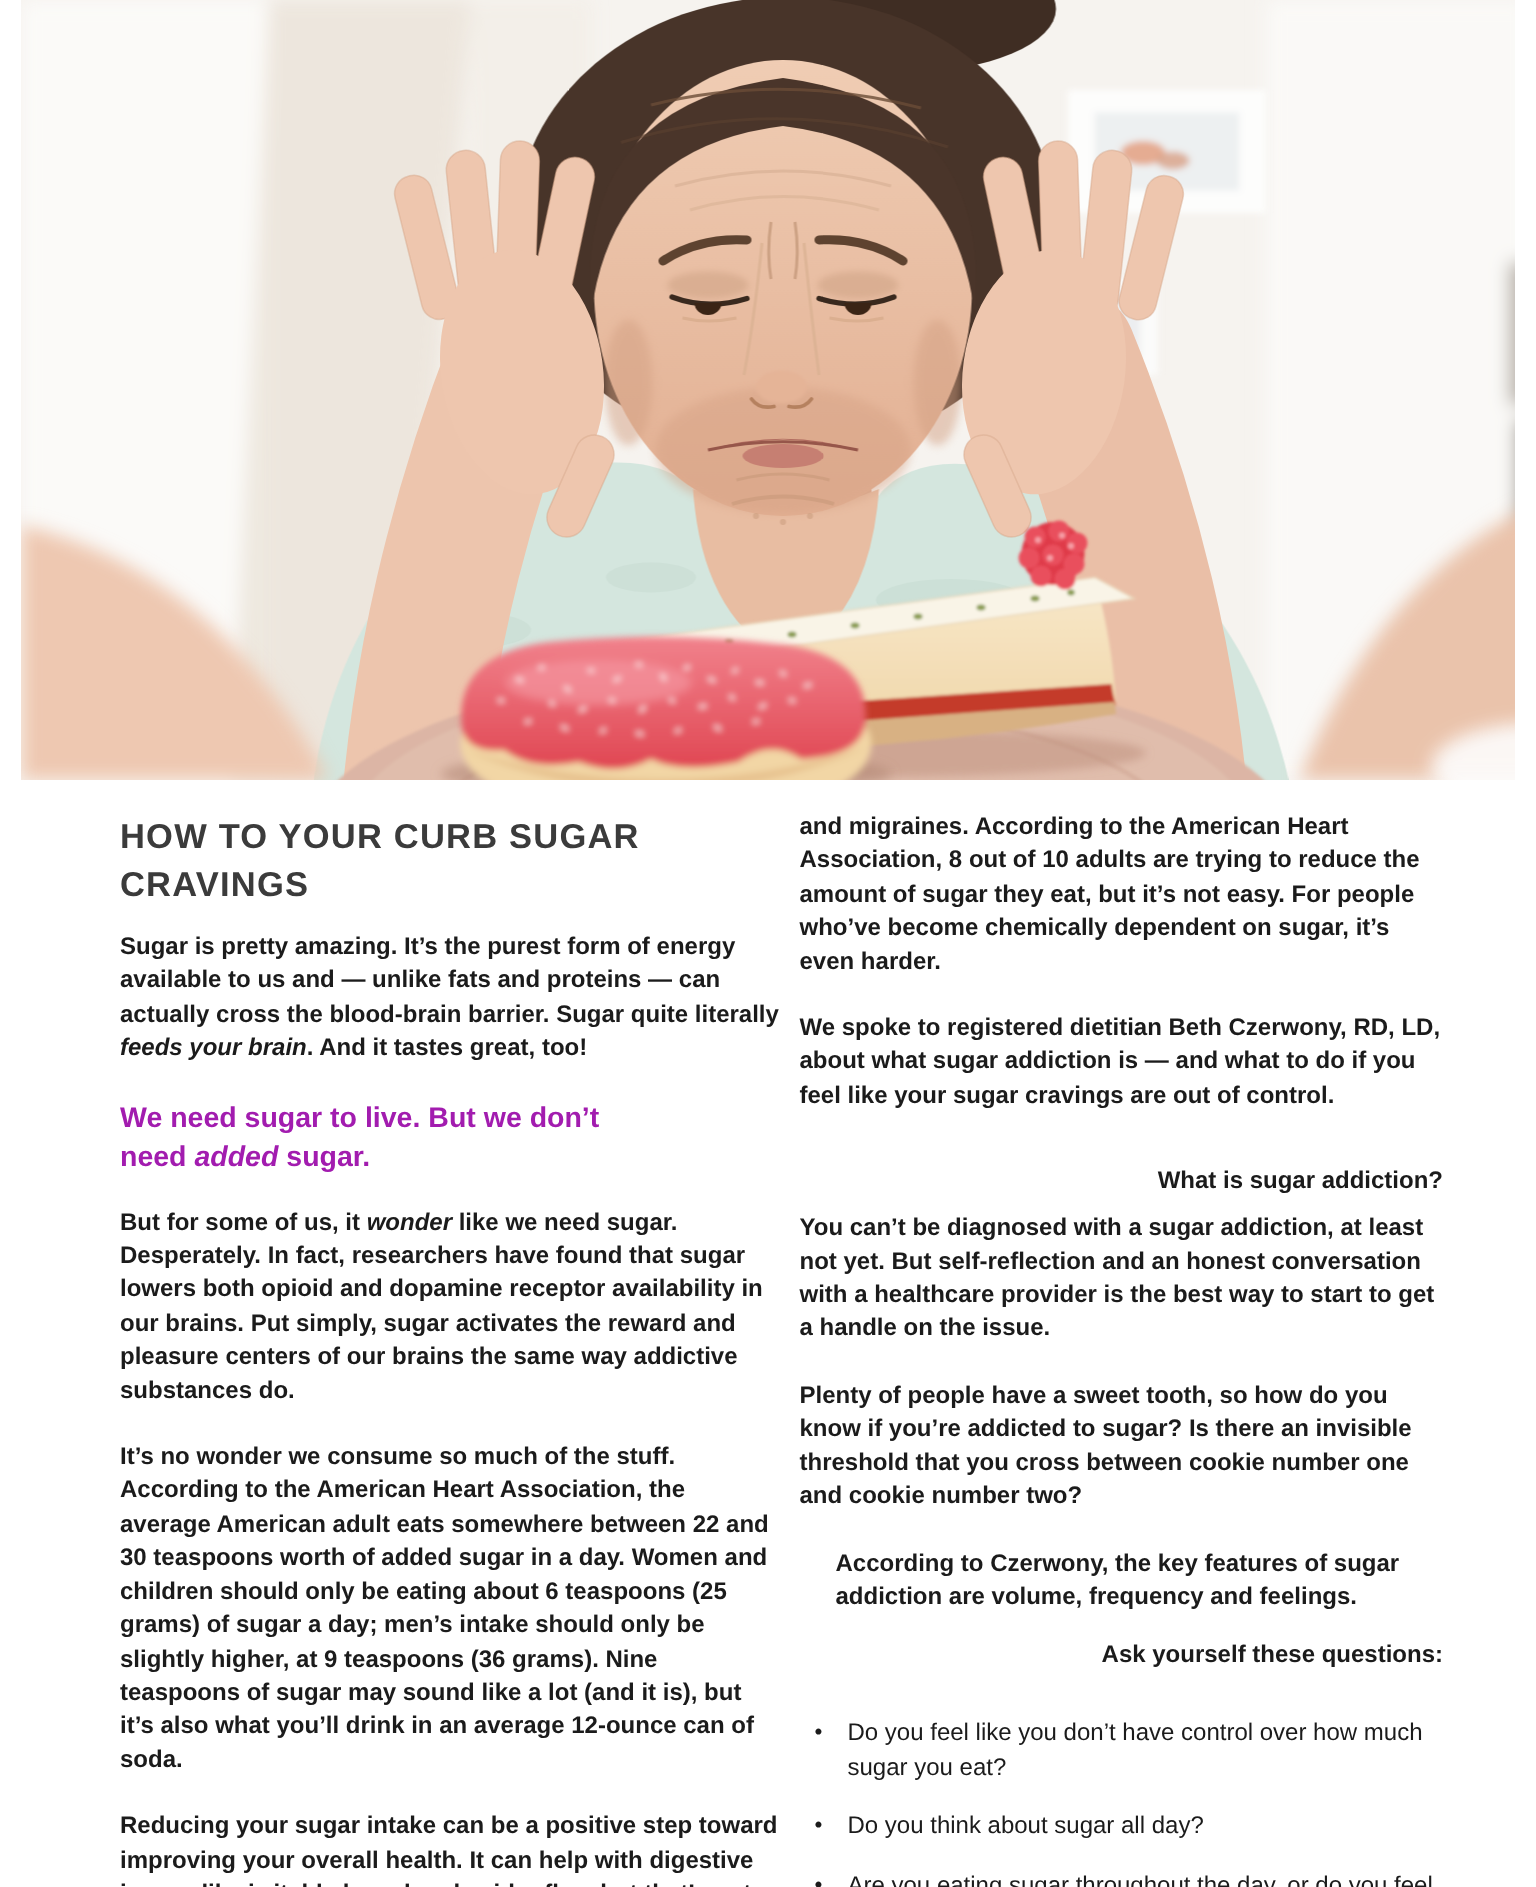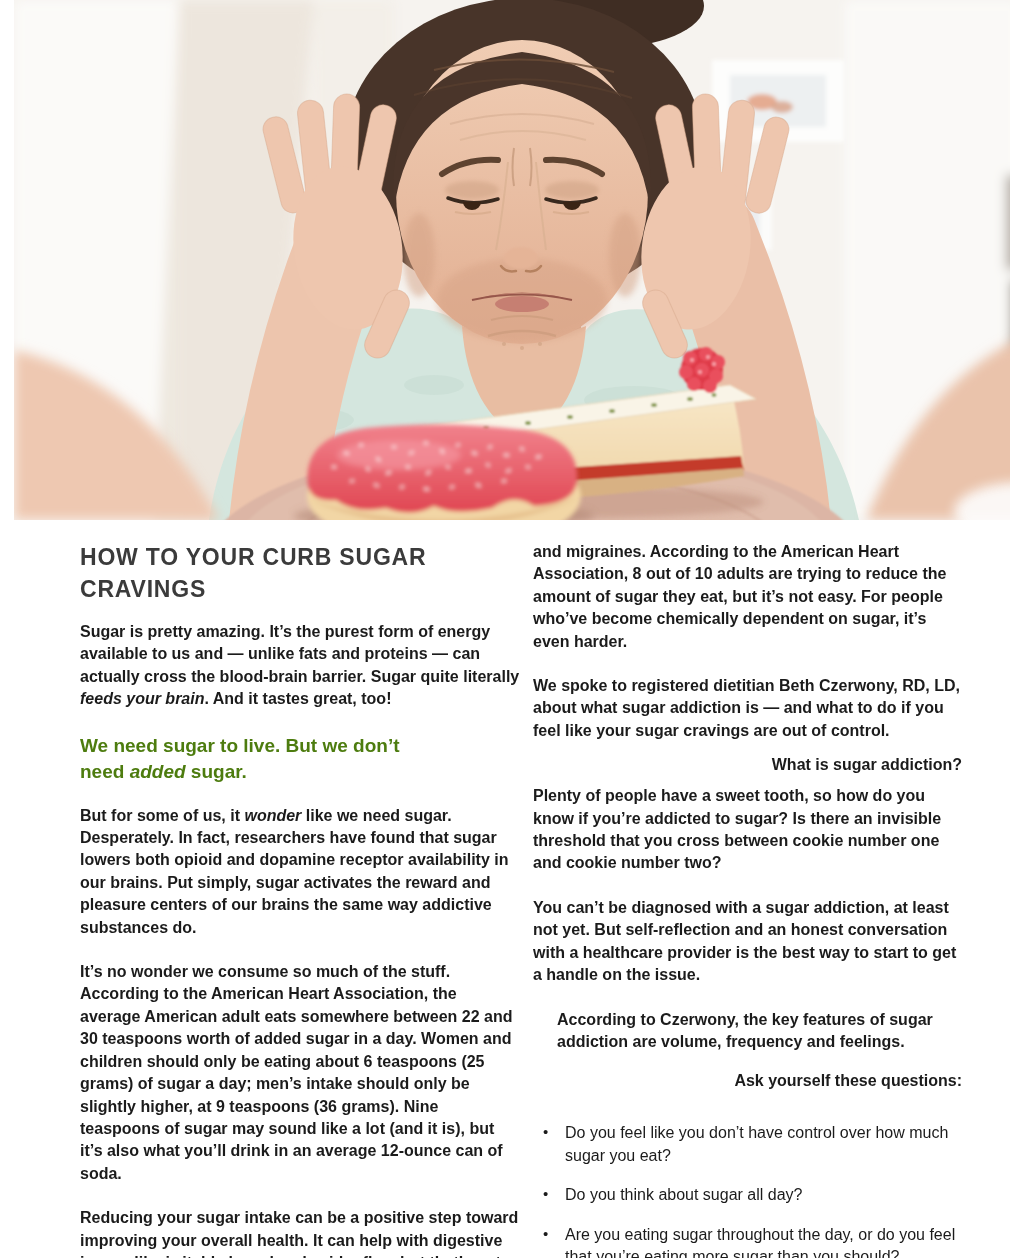--- a/index.html
+++ b/index.html
@@ -22,21 +22,21 @@
   .col-left  { width:440px; }
   .col-right { width:429px; }
   .title {
     font-size:23px; line-height:32px; font-weight:bold;
     letter-spacing:0.8px; color:#3b3b3b;
     margin:0 0 16px;
   }
   .body-p { font-size:16px; line-height:22.4px; margin:0 0 22px;font-weight:bold; }
   .subhead {
     font-size:19px; line-height:26px; font-weight:bold;
-    color:#4d7c0f; max-width:345px; margin:4px 0 20px;
+    color:#a21caf; max-width:345px; margin:4px 0 20px;
   }
   .mini-head { font-size:16px; line-height:22px; font-weight:bold; margin:0 0 9px;text-align:right; }
   .mini-head.tight { margin:0; }
   .q-list { list-style:none; margin:30px 0 0 0; padding:0; }
   .q-list li {
     position:relative; padding-left:32px; margin-bottom:17px;
     font-size:16px; line-height:22.4px;
   }
   .q-list li .bullet-dot {
     position:absolute; left:10px; top:-1px; font-size:15px;
@@ -276,27 +276,27 @@
       <p class="body-p"><span>But for some of us, it </span><i>wonder</i><span> like we need sugar. Desperately. In fact, researchers have found that sugar lowers both opioid and dopamine receptor availability in our brains. Put simply, sugar activates the reward and pleasure centers of our brains the same way addictive substances do.</span></p>
 
       <p class="body-p">It’s no wonder we consume so much of the stuff. According to the American Heart Association, the average American adult eats somewhere between 22 and 30 teaspoons worth of added sugar in a day. Women and children should only be eating about 6 teaspoons (25 grams) of sugar a day; men’s intake should only be slightly higher, at 9 teaspoons (36 grams). Nine teaspoons of sugar may sound like a lot (and it is), but it’s also what you’ll drink in an average 12-ounce can of soda.</p>
 
       <p class="body-p">Reducing your sugar intake can be a positive step toward improving your overall health. It can help with digestive issues like irritable bowel and acid reflux, but that’s not all. Eating less sugar can also improve anxiety and stress, reduce fatigue, ease joint pain, and cut down on headaches</p>
     </div>
 
     <div class="col-right">
       <p class="body-p">and migraines. According to the American Heart Association, 8 out of 10 adults are trying to reduce the amount of sugar they eat, but it’s not easy. For people who’ve become chemically dependent on sugar, it’s even harder.</p>
 
-      <p class="body-p" style="margin-bottom:12px;">We spoke to registered dietitian Beth Czerwony, RD, LD, about what sugar addiction is — and what to do if you feel like your sugar cravings are out of control.</p>
+      <p class="body-p" style="margin-bottom:35px;">We spoke to registered dietitian Beth Czerwony, RD, LD, about what sugar addiction is — and what to do if you feel like your sugar cravings are out of control.</p>
 
       <h3 class="mini-head">What is sugar addiction?</h3>
 
+      <p class="body-p">You can’t be diagnosed with a sugar addiction, at least not yet. But self-reflection and an honest conversation with a healthcare provider is the best way to start to get a handle on the issue.</p>
+
       <p class="body-p">Plenty of people have a sweet tooth, so how do you know if you’re addicted to sugar? Is there an invisible threshold that you cross between cookie number one and cookie number two?</p>
-
-      <p class="body-p">You can’t be diagnosed with a sugar addiction, at least not yet. But self-reflection and an honest conversation with a healthcare provider is the best way to start to get a handle on the issue.</p>
 
       <p class="body-p" style="margin-bottom:17px;margin-left:24px;">According to Czerwony, the key features of sugar addiction are volume, frequency and feelings.</p>
 
       <h3 class="mini-head tight">Ask yourself these questions:</h3>
 
       <ul class="q-list">
         <li><span class="bullet-dot">•</span><span>Do you feel like you don’t have control over how much sugar you eat?</span></li>
         <li><span class="bullet-dot">•</span><span>Do you think about sugar all day?</span></li>
         <li><span class="bullet-dot">•</span><span>Are you eating sugar throughout the day, or do you feel that you’re eating more sugar than you should?</span></li>
       </ul>

